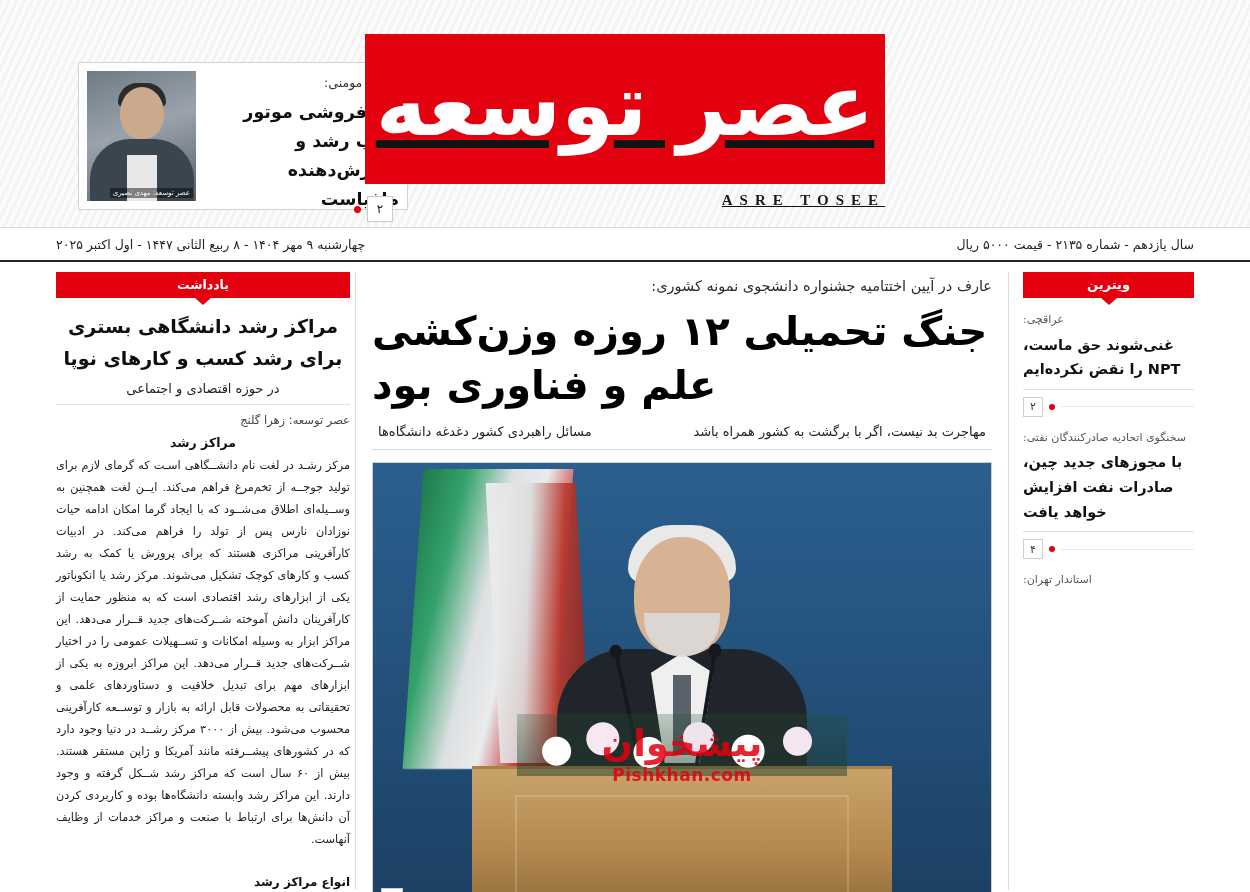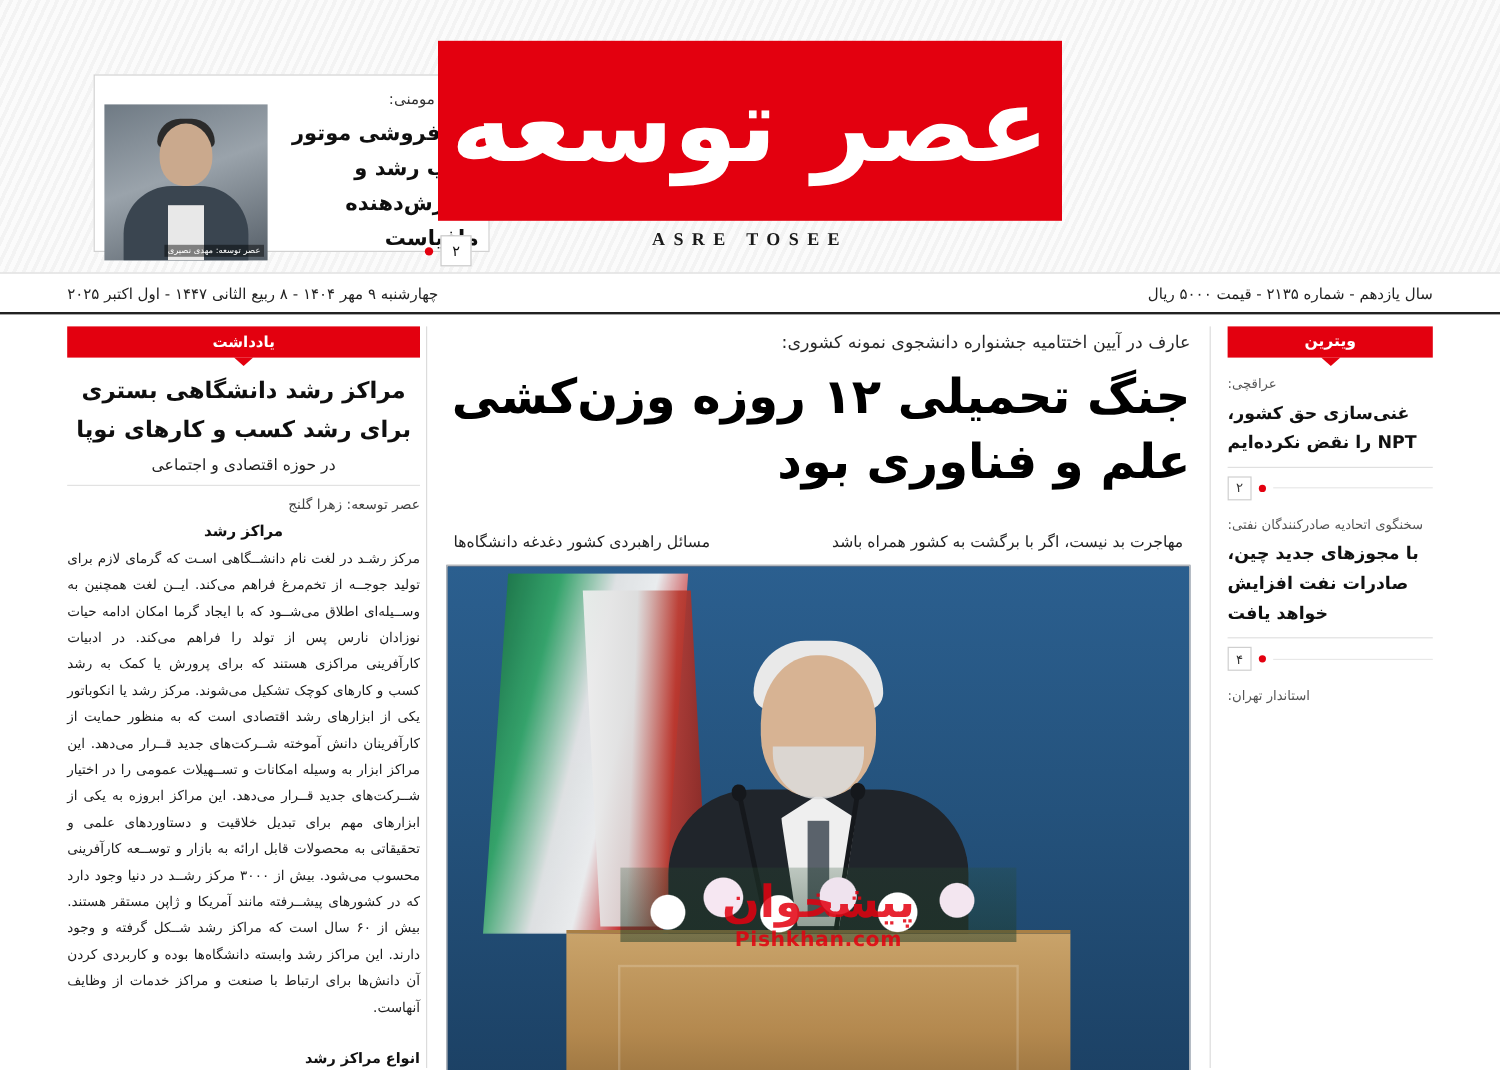--- a/index.html
+++ b/index.html
@@ -29,21 +29,21 @@
     border-bottom: 1px solid #d9d9d9;
     padding: 0 56px;
   }
 
   .logo-block {
     position: absolute;
     top: 34px;
     left: 50%;
     transform: translateX(-50%);
     width: 520px;
-    text-align: center;
+    text-decoration: underline;
   }
   .logo-red {
     width: 520px;
     height: 150px;
     background: #e3000f;
     display: flex;
     align-items: center;
     justify-content: center;
     position: relative;
   }
@@ -73,27 +73,26 @@
     width: 330px;
     height: 148px;
     background: #ffffff;
     border: 1px solid #d2d2d2;
     display: flex;
     flex-direction: row-reverse;
     padding: 8px;
     gap: 10px;
   }
   .promo-photo {
-    width: 136px;
+    width: 109px;
     height: 130px;
     background: linear-gradient(160deg, #6f7a84 0%, #9aa3ab 45%, #565f68 100%);
     position: relative;
     overflow: hidden;
     flex: none;
-    margin-top: 16px;
   }
   .promo-photo .head {
     position: absolute;
     left: 50%;
     top: 16px;
     transform: translateX(-50%);
     width: 44px;
     height: 52px;
     background: #caa98d;
     border-radius: 50% 50% 45% 45%;
@@ -242,37 +241,37 @@
     flex: 1;
     padding: 0 16px;
     min-width: 0;
   }
   .lead-kicker {
     font-size: 14.5px;
     color: #2a2a2a;
     margin: 6px 0 10px;
   }
   .lead-title {
-    text-align: right;
+    text-align: left;
     font-size: 40px;
     font-weight: bold;
     line-height: 1.35;
     color: #000;
     letter-spacing: -1px;
-    margin-bottom: 33px;
+    margin-bottom: 12px;
   }
   .lead-subs {
     display: flex;
     flex-direction: row-reverse;
     justify-content: space-between;
     font-size: 13px;
     color: #222;
     padding: 0 6px 10px;
     border-bottom: 1px solid #dcdcdc;
-    margin-bottom: 0;
+    margin-bottom: 12px;
     gap: 10px;
   }
   .photo {
     position: relative;
     width: 100%;
     height: 455px;
     border: 1px solid #cfcfcf;
     overflow: hidden;
     background: #1d3a5c;
   }
@@ -512,21 +511,21 @@
     <div>چهارشنبه ۹ مهر ۱۴۰۴ - ۸ ربیع الثانی ۱۴۴۷ - اول اکتبر ۲۰۲۵</div>
   </div>
 
   <div class="content">
 
     <div class="vitrin">
       <div class="vitrin-head">ویترین</div>
 
       <div class="v-item">
         <div class="v-kicker">عراقچی:</div>
-        <div class="v-title">غنی‌سازی حق کشور، NPT را نقض نکرده‌ایم</div>
+        <div class="v-title">غنی‌شوند حق ماست، NPT را نقض نکرده‌ایم</div>
         <div class="v-foot">
           <div class="v-page">۲</div>
           <div class="v-dot"></div>
           <div class="v-line"></div>
         </div>
       </div>
 
 
       <div class="v-item">
         <div class="v-kicker">سخنگوی اتحادیه صادرکنندگان نفتی:</div>

